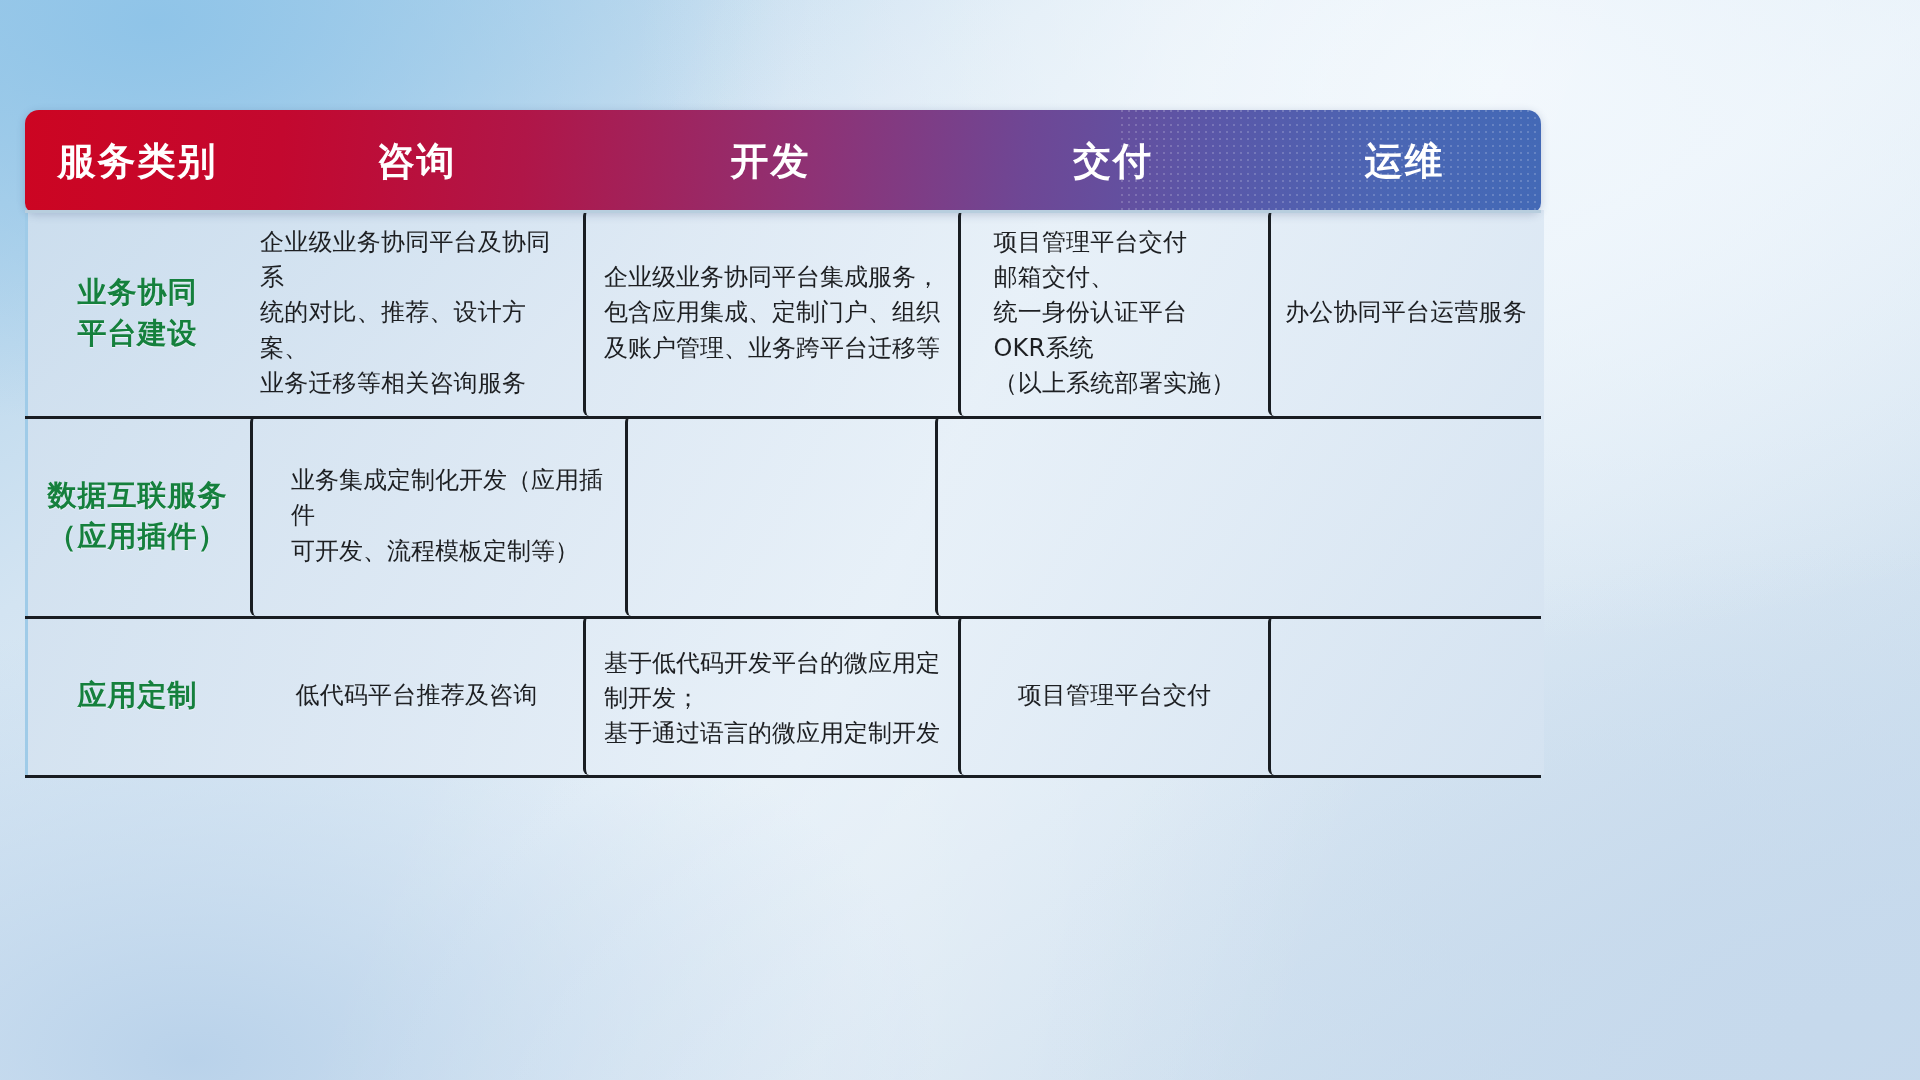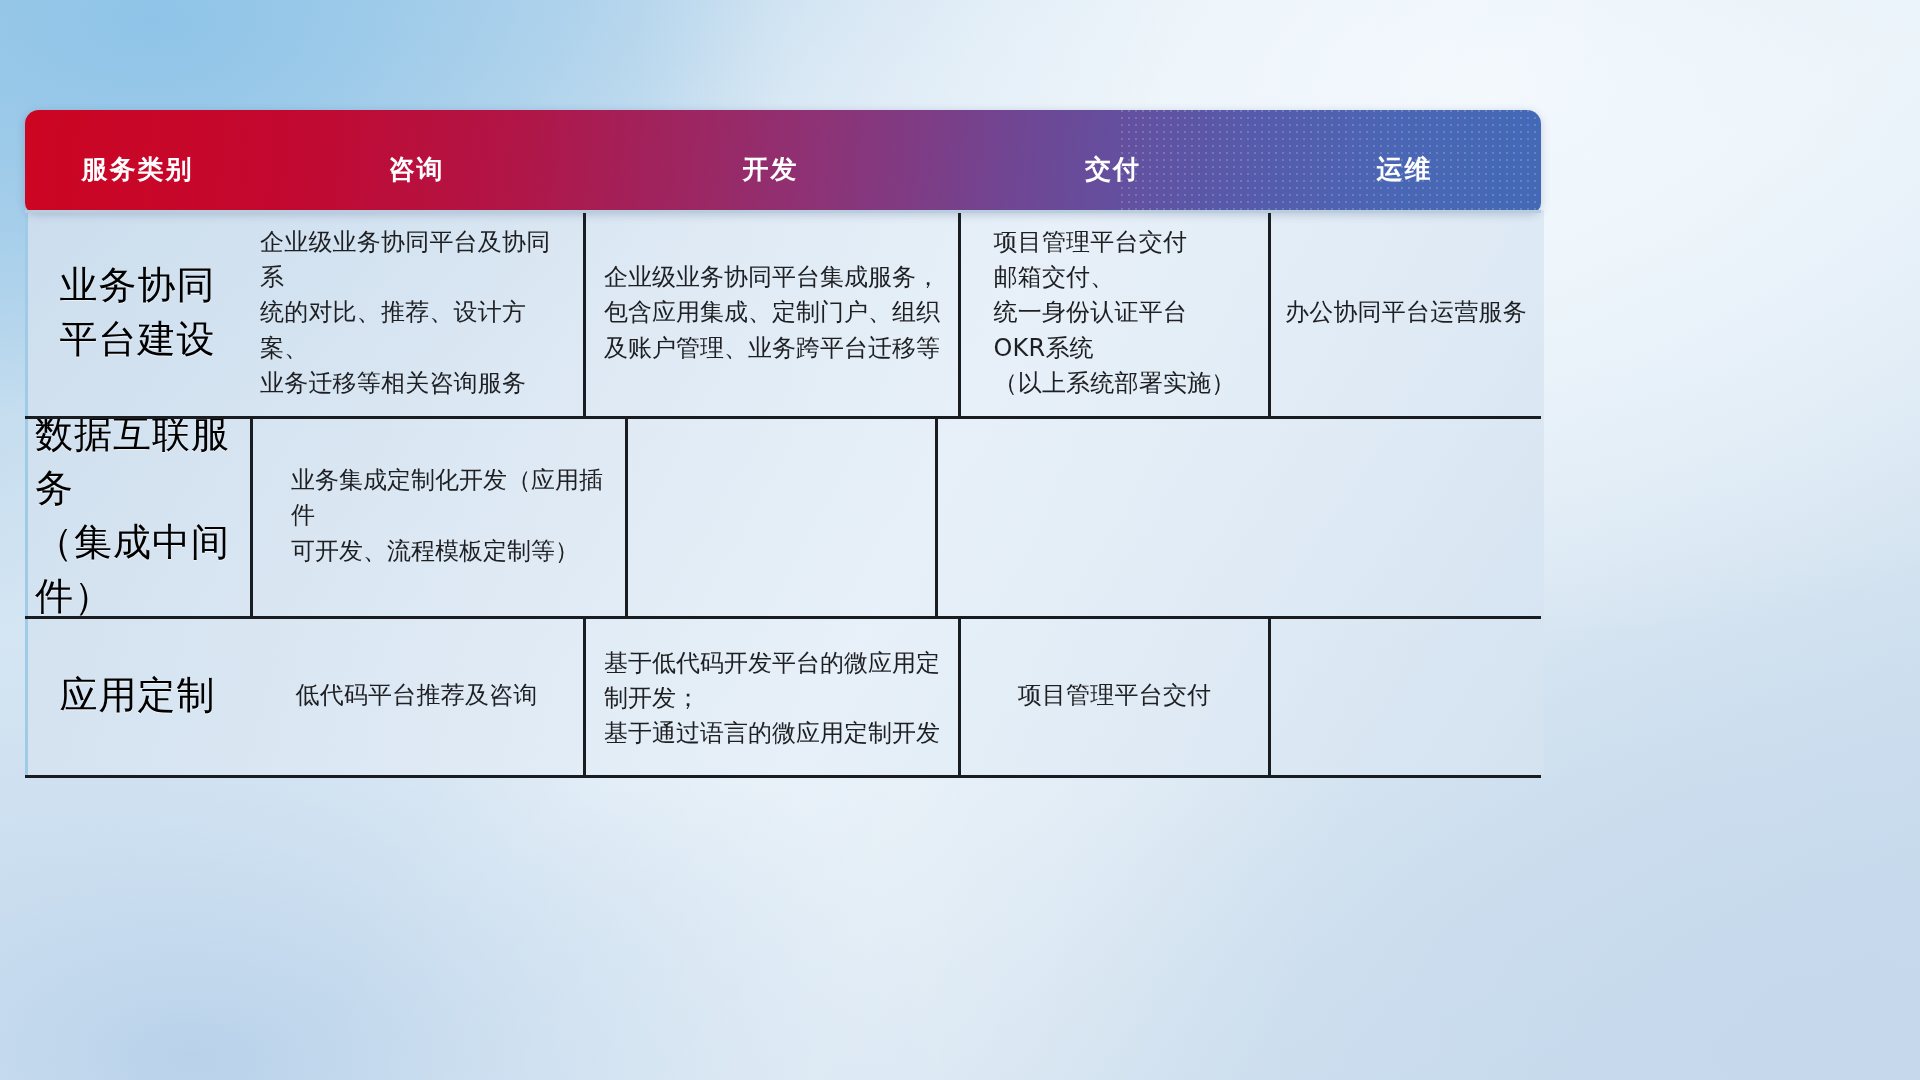--- a/index.html
+++ b/index.html
@@ -79,21 +79,21 @@
     content: "";
     position: absolute;
     right: 0; top: 0;
     width: 420px; height: 103px;
     background: radial-gradient(circle at 1px 1px, rgba(255,255,255,0.18) 1px, transparent 1.3px) 0 0/7px 7px;
     pointer-events: none;
   }
   .hcell {
     color: #ffffff;
     font-weight: bold;
-    font-size: 26px;
+    font-size: 38px;
     letter-spacing: 2px;
     text-align: center;
     padding-bottom: 26px;
     position: relative;
     z-index: 2;
     white-space: nowrap;
     font-family: Liberation Serif, serif;
   }
 
   
@@ -135,26 +135,26 @@
 
   .cell {
     box-sizing: border-box;
     display: flex;
     align-items: center;
     justify-content: center;
     text-align: left;
     position: relative;
     padding: 4px 10px;
   }
-  .cell.divided { border-left: 3px solid #191d22; }
+  .cell.divided { border-left: 3px solid #191d22; border-radius: 6px; }
 
   .rowlabel {
-    color: #000000;
-    font-weight: normal;
-    font-size: 38px;
+    color: #15803d;
+    font-weight: bold;
+    font-size: 29px;
     line-height: 1.42;
     letter-spacing: 1px;
     text-shadow: 0 1px 1px rgba(255,255,255,0.6);
   }
   .celltext {
     color: #1d1f22;
     font-size: 24px;
     line-height: 1.46;
     letter-spacing: 0.2px;
   }
@@ -207,21 +207,21 @@
       <div class="cell c4 divided">
         <span class="celltext">办公协同平台运营服务</span>
       </div>
     </div>
 
     <div class="rowline" id="line-1"></div>
 
     <div class="trow" id="row-1">
       <div class="cell c0">
         <span class="rowlabel" style="white-space: pre-line;">数据互联服务
-（集成中间件）</span>
+（应用插件）</span>
       </div>
       <div class="cell c2 divided">
         <span class="celltext wide" style="white-space: pre-line; margin-left: 28px;">业务集成定制化开发（应用插件
 可开发、流程模板定制等）</span>
       </div>
       <div class="cell c3 divided">
         <span class="celltext"></span>
       </div>
       <div class="cell c4 divided">
         <span class="celltext"></span>

